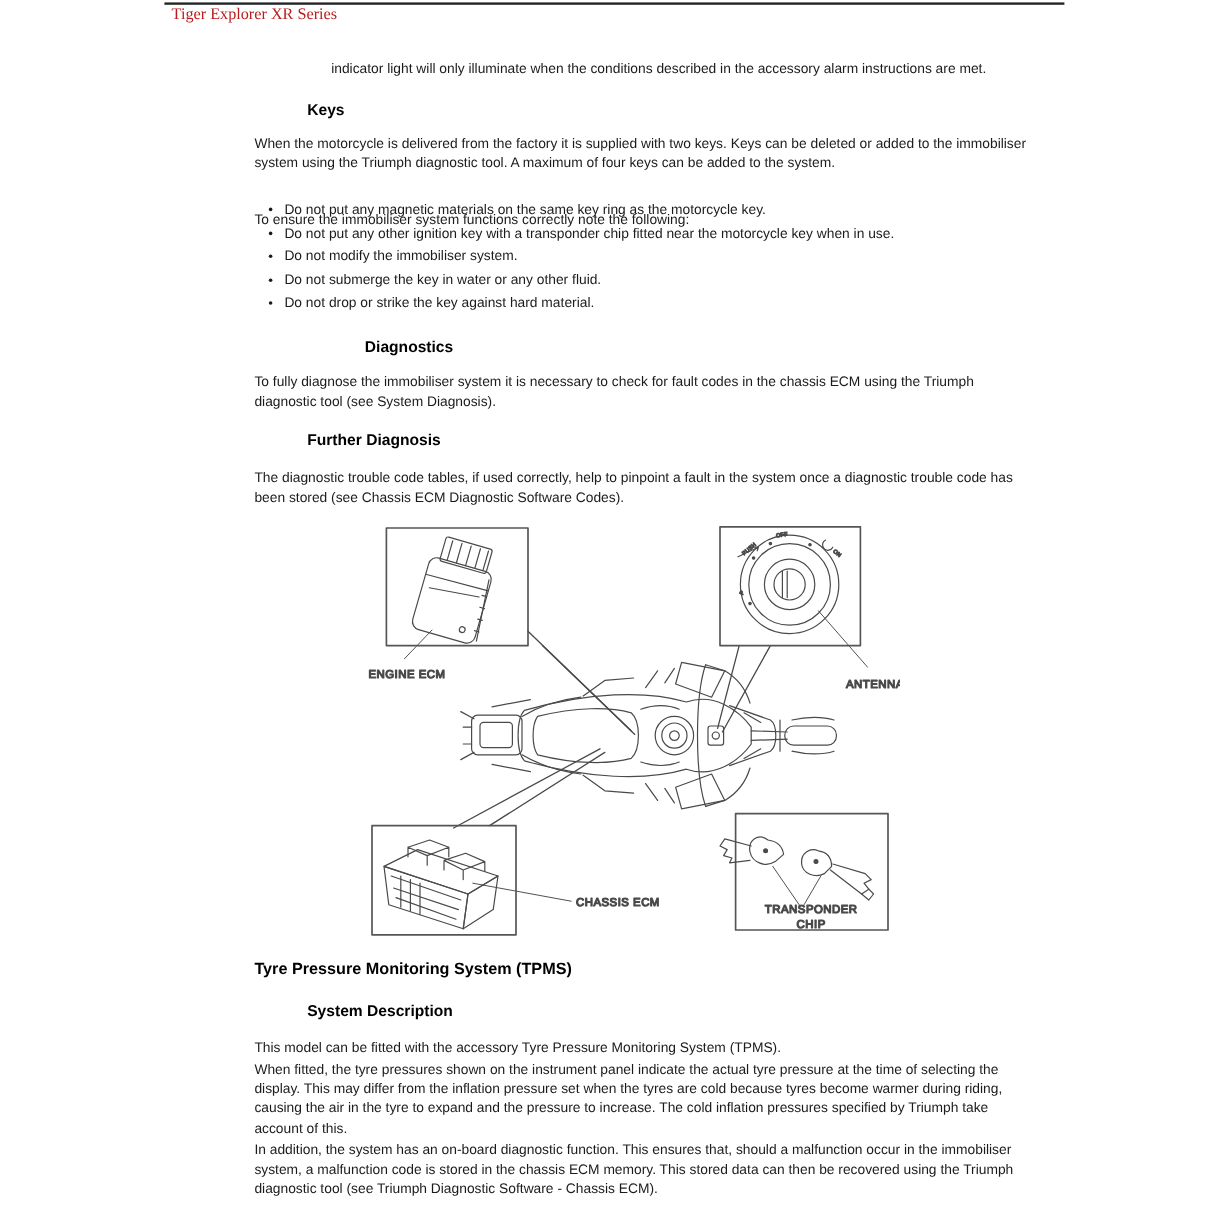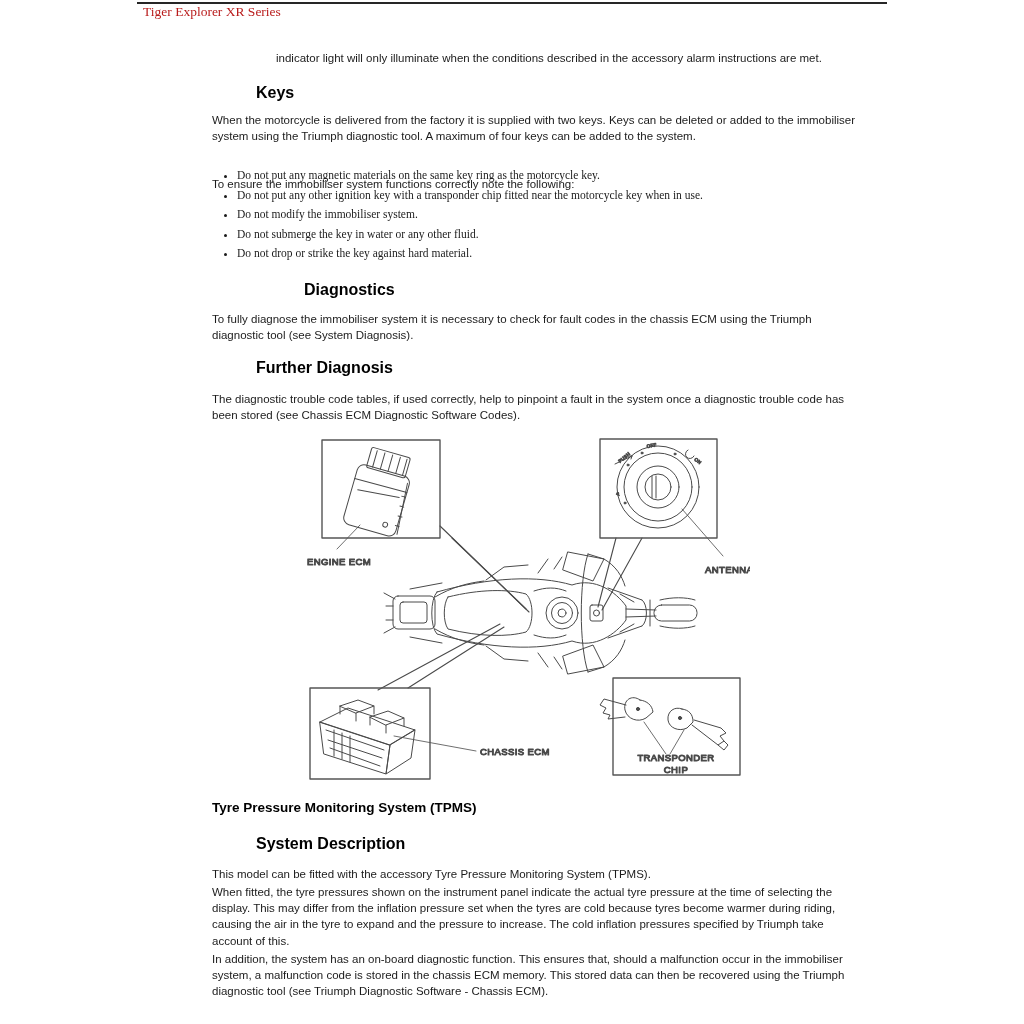--- a/index.html
+++ b/index.html
@@ -3,21 +3,21 @@
 <meta charset="utf-8">
 <style>
   html,body{margin:0;padding:0;background:#ffffff;}
   .page{position:relative;width:1024px;height:1024px;background:#ffffff;overflow:hidden;
         font-family:"Liberation Sans", sans-serif;color:#1b1b1b;}
   .abs{position:absolute;}
   .toprule{height:2px;background:#262626;}
   .doc-header{font-family:"Liberation Serif", serif;font-size:13.5px;color:#b91c1c;white-space:nowrap;}
   .body-text{font-size:11.5px;line-height:16.2px;color:#1b1b1b;}
   .nowrap{white-space:nowrap;padding-left:41px;}
-  .h-bold{font-size:16px;font-weight:700;color:#000;white-space:nowrap;padding-left:44px;}
+  .h-bold{font-size:13px;font-weight:700;color:#000;white-space:nowrap;padding-left:44px;}
   .h-big{font-size:13.5px;font-weight:700;color:#000;white-space:nowrap;}
   ul.klist{margin:0;padding:0 0 0 25px;list-style:disc outside;}
   ul.klist li{font-size:11.5px;line-height:16.2px;margin:0 0 3.3px 0;color:#1b1b1b;}
   .w650{width:650px;}
   svg text{font-family:"Liberation Sans", sans-serif;}
   .diag-label{font-size:9.5px;letter-spacing:0.4px;fill:#4f4f4f;}
   .tiny-label{font-size:4.6px;letter-spacing:0.2px;fill:#4f4f4f;}
 </style>
 </head>
 <body>
@@ -25,21 +25,21 @@
 <div class="page">
 
   <div class="abs toprule" style="left:137px;top:2px;width:750px;"></div>
   <div class="abs doc-header" style="left:143px;top:4px;">Tiger Explorer XR Series</div>
 
   <div class="abs body-text nowrap" style="left:235px;top:50px;">indicator light will only illuminate when the conditions described in the accessory alarm instructions are met.</div>
 
   <div class="abs h-bold" style="left:212px;top:84px;">Keys</div>
   <div class="abs body-text w650" style="left:212px;top:112px;">When the motorcycle is delivered from the factory it is supplied with two keys. Keys can be deleted or added to the immobiliser system using the Triumph diagnostic tool. A maximum of four keys can be added to the system.</div>
   <div class="abs body-text w650" style="left:212px;top:150px;margin-top:26px;">To ensure the immobiliser system functions correctly note the following:</div>
-  <ul class="abs klist" style="left:212px;top:167px;width:645px;font-family:Liberation Serif, serif;">
+  <ul class="abs klist" style="left:212px;top:167px;width:645px;">
     <li>Do not put any magnetic materials on the same key ring as the motorcycle key.</li>
     <li>Do not put any other ignition key with a transponder chip fitted near the motorcycle key when in use.</li>
     <li>Do not modify the immobiliser system.</li>
     <li>Do not submerge the key in water or any other fluid.</li>
     <li>Do not drop or strike the key against hard material.</li>
   </ul>
 
   <div class="abs h-bold" style="left:212px;top:281px;margin-left:48px;">Diagnostics</div>
   <div class="abs body-text w650" style="left:212px;top:311px;">To fully diagnose the immobiliser system it is necessary to check for fault codes in the chassis ECM using the Triumph diagnostic tool (see System Diagnosis).</div>
 

